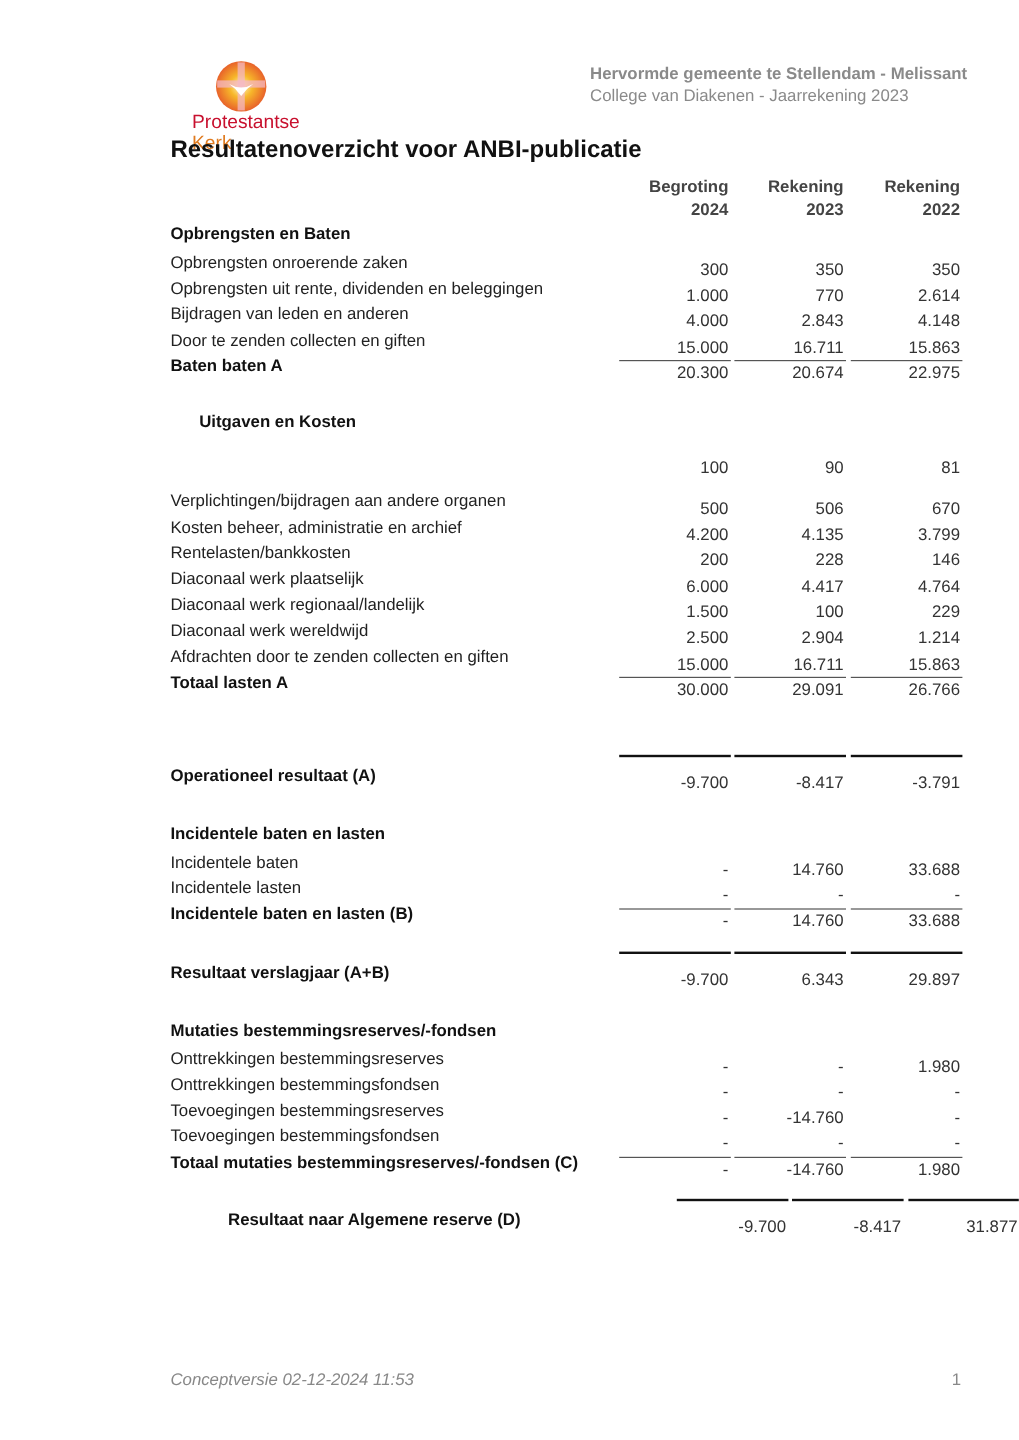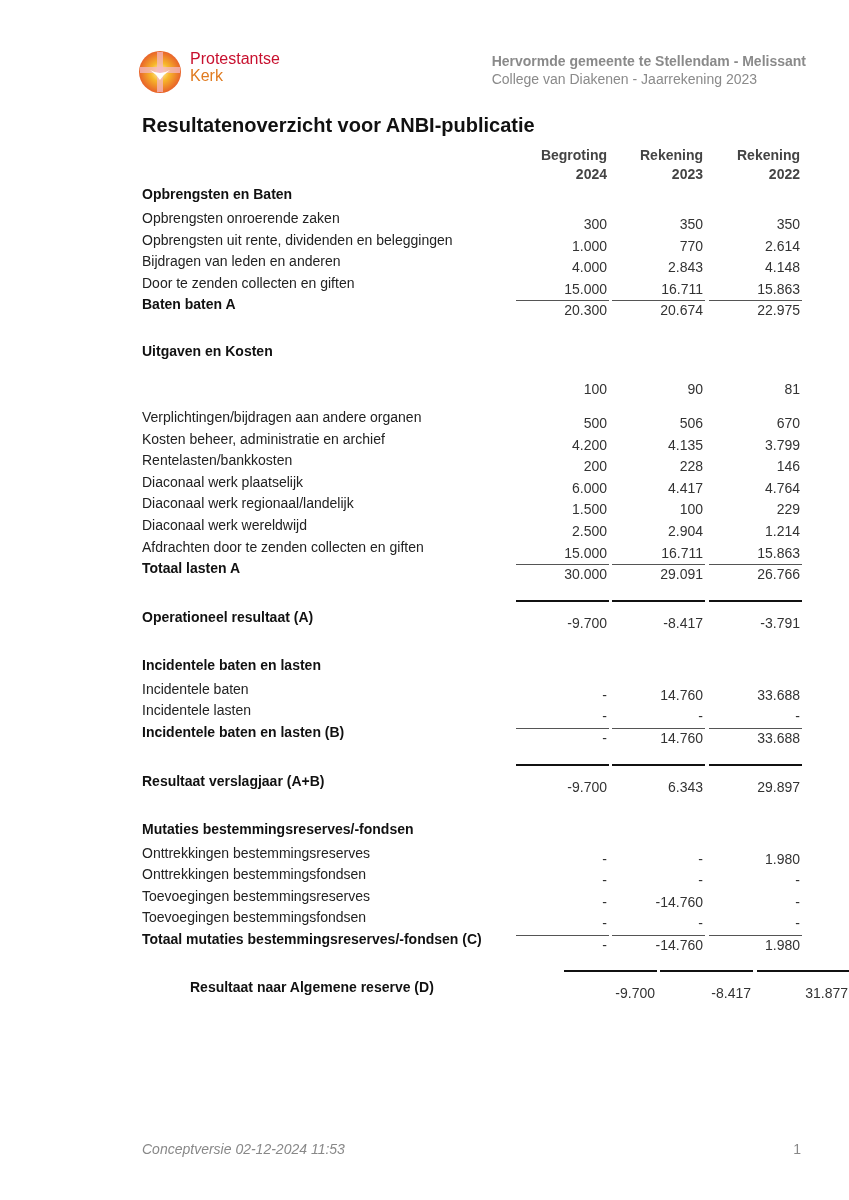--- a/index.html
+++ b/index.html
@@ -1,20 +1,20 @@
 <!DOCTYPE html>
 <html><head>
   <meta charset="utf-8">
   <style>
     html, body { margin: 0; padding: 0; background: #ffffff; }
     body {
       width: 849px; height: 1200px; position: relative; overflow: hidden;
       font-family: "Liberation Sans", sans-serif; color: #222;
     }
-    .logo { position: absolute; left: 138px; top: 50px; display: flex; align-items: flex-start; }
+    .logo { position: absolute; left: 152px; top: 50px; display: flex; align-items: center; flex-direction: column; }
     .logo-mark { width: 44px; height: 44px; }
     .logo-text { margin-left: 8px; line-height: 17px; font-size: 16px; }
     .logo-text .l1 { color: #c8102e; }
     .logo-text .l2 { color: #e07b20; }
     .hdr-right { position: absolute; right: 43px; top: 52px; text-align: left; font-size: 14px; line-height: 18px; color: #8a8a8a; }
     .hdr-right .t1 { font-weight: bold; }
     .page-title { position: absolute; left: 142px; top: 114px; font-size: 20px; font-weight: bold; color: #111; }
 
     .tbl { position: absolute; left: 142px; top: 146px; width: 664px; }
     .row { position: relative; height: 21.6px; font-size: 14px; }
@@ -106,21 +106,21 @@
     <div class="line thin l1" style="top:4px;"></div>
     <div class="line thin l2" style="top:4px;"></div>
     <div class="lbl">Baten baten A</div>
     <div class="v v0">20.300</div>
     <div class="v v1">20.674</div>
     <div class="v v2">22.975</div>
   </div>
 
   <div style="height:25px;"></div>
 
-  <div class="row section" style="height:24px;">
+  <div class="row section" style="height:24px;margin-left:24px;">
     <div class="lbl">Uitgaven en Kosten</div>
   </div>
   <div class="row" style="height:42px;">
     <div class="v v0" style="top:14px;">100</div>
     <div class="v v1" style="top:14px;">90</div>
     <div class="v v2" style="top:14px;">81</div>
   </div>
   <div class="row">
     <div class="lbl">Verplichtingen/bijdragen aan andere organen</div>
     <div class="v v0">500</div>
@@ -168,21 +168,21 @@
     <div class="line thin l1" style="top:4px;"></div>
     <div class="line thin l2" style="top:4px;"></div>
     <div class="lbl">Totaal lasten A</div>
     <div class="v v0">30.000</div>
     <div class="v v1">29.091</div>
     <div class="v v2">26.766</div>
   </div>
 
   <div style="height:27px;"></div>
 
-  <div class="row bold" style="height:24px;">
+  <div class="row bold" style="height:24px;margin-top:29px;">
     <div class="line thick l0" style="top:-9px;"></div>
     <div class="line thick l1" style="top:-9px;"></div>
     <div class="line thick l2" style="top:-9px;"></div>
     <div class="lbl">Operationeel resultaat (A)</div>
     <div class="v v0">-9.700</div>
     <div class="v v1">-8.417</div>
     <div class="v v2">-3.791</div>
   </div>
 
   <div style="height:24px;"></div>

